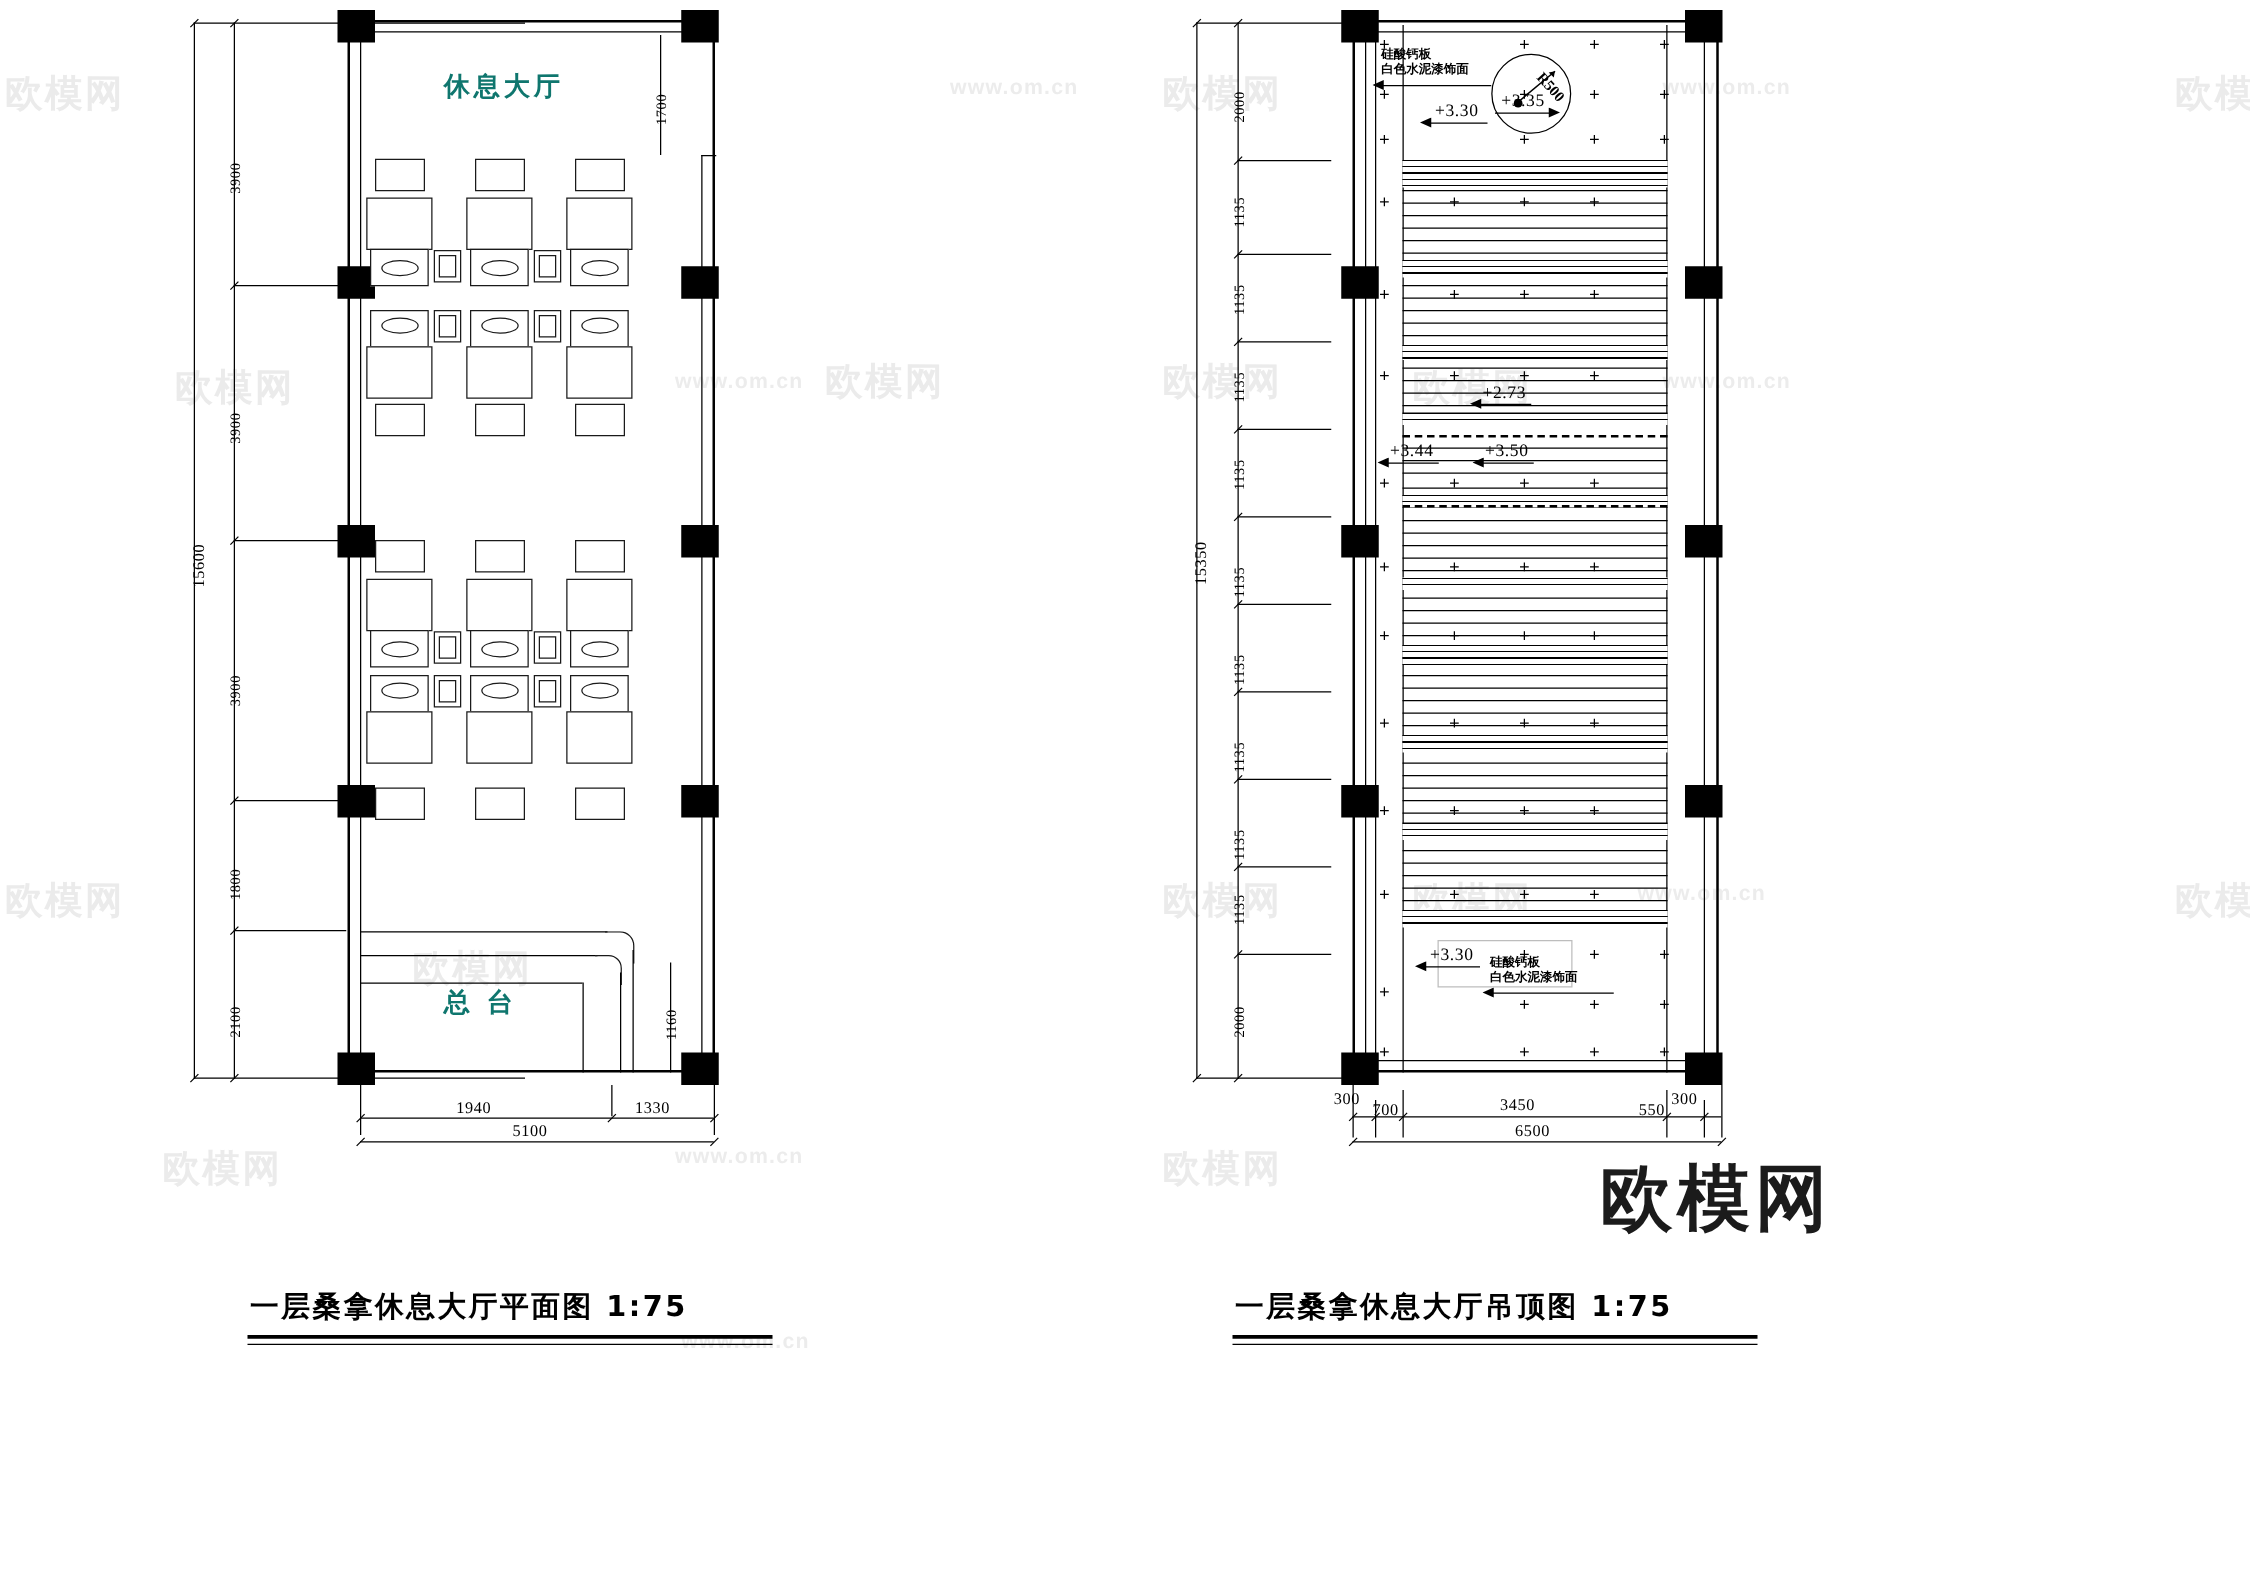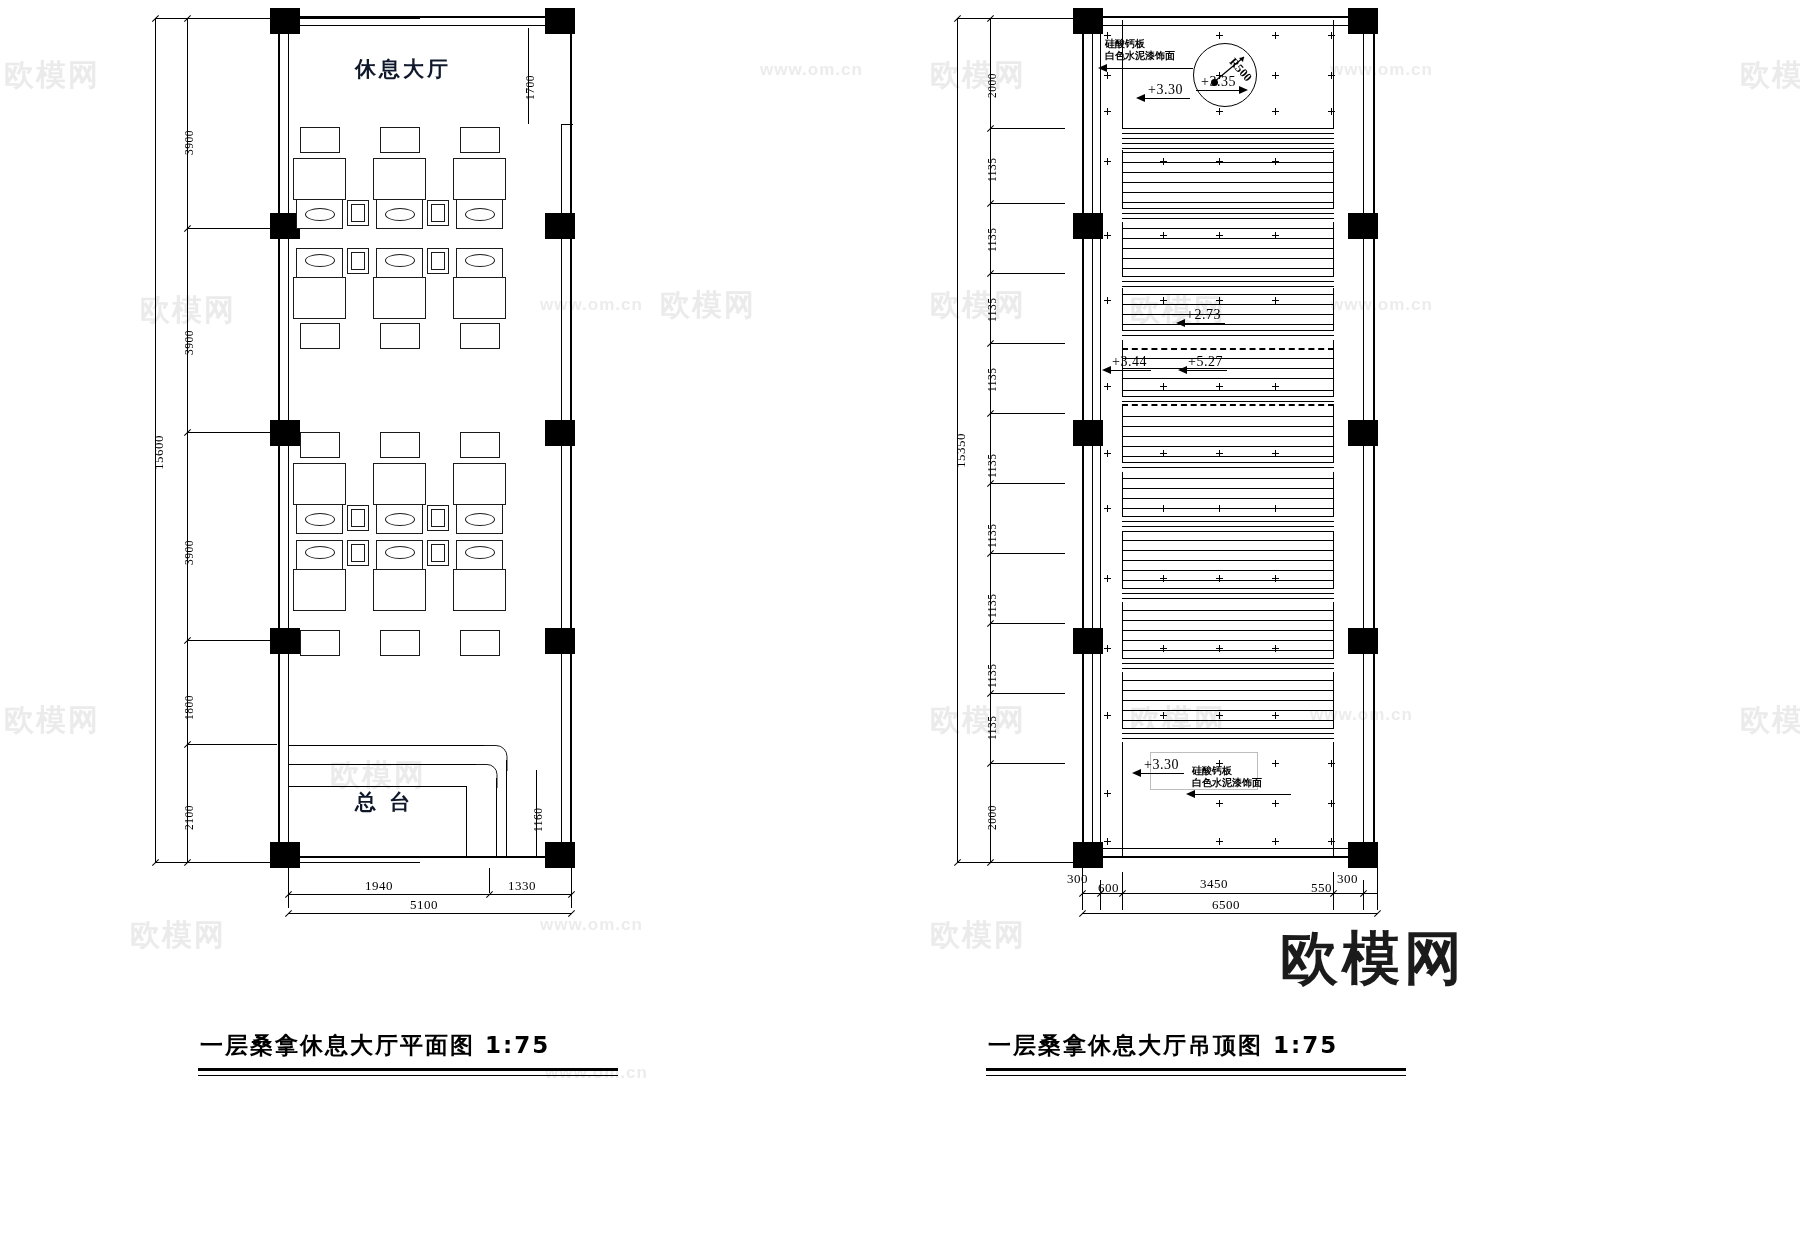--- a/index.html
+++ b/index.html
@@ -23,21 +23,21 @@
   .ell{position:absolute;border:1px solid #1a1a1a;border-radius:50%;box-sizing:border-box;background:#fff;}
 
   
   .dtxt{position:absolute;font-family:"Liberation Serif",serif;font-size:13px;
         letter-spacing:0.5px;white-space:nowrap;color:#000;}
   .dtxt.v{transform-origin:0 0;transform:rotate(-90deg);}
   .dtxt.sm{font-size:11.5px;}
 
   
   .rlabel{position:absolute;font-family:"DejaVu Sans",sans-serif;font-weight:bold;
-          font-size:21px;letter-spacing:3px;white-space:nowrap;color:#0f172a;}
+          font-size:21px;letter-spacing:3px;white-space:nowrap;color:#0f766e;}
 
   
   .note{position:absolute;font-family:"DejaVu Sans",sans-serif;font-weight:bold;
         font-size:10px;line-height:12px;white-space:nowrap;color:#000;letter-spacing:0px;}
   .elev{position:absolute;font-family:"Liberation Serif",serif;font-size:14px;
         white-space:nowrap;color:#000;letter-spacing:0.5px;}
   .rlbl{position:absolute;font-family:"Liberation Serif",serif;font-size:12px;
         white-space:nowrap;color:#000;transform-origin:0 0;}
 
   
@@ -477,21 +477,21 @@
     <svg style="position:absolute;left:1176px;top:319px;width:10px;height:9px;">
       <path d="M9 0 L0 4 L9 8 Z" fill="#000"></path>
     </svg>
 
     <div class="elev" style="left:1112px;top:354px;">+3.44</div>
     <div class="ln hl" style="left:1107px;top:370px;width:44px;"></div>
     <svg style="position:absolute;left:1102px;top:366px;width:10px;height:9px;">
       <path d="M9 0 L0 4 L9 8 Z" fill="#000"></path>
     </svg>
 
-    <div class="elev" style="left:1188px;top:354px;">+5.27</div>
+    <div class="elev" style="left:1188px;top:354px;">+3.50</div>
     <div class="ln hl" style="left:1183px;top:370px;width:44px;"></div>
     <svg style="position:absolute;left:1178px;top:366px;width:10px;height:9px;">
       <path d="M9 0 L0 4 L9 8 Z" fill="#000"></path>
     </svg>
 
     <div class="elev" style="left:1144px;top:757px;">+3.30</div>
     <div class="ln hl" style="left:1138px;top:773px;width:46px;"></div>
     <svg style="position:absolute;left:1132px;top:769px;width:10px;height:9px;">
       <path d="M9 0 L0 4 L9 8 Z" fill="#000"></path>
     </svg>
@@ -516,21 +516,21 @@
     <div class="ln hl" style="left:1082px;top:913px;width:295px;"></div>
     <div class="tick" style="left:1082px;top:889px;"></div>
     <div class="tick" style="left:1100px;top:889px;"></div>
     <div class="tick" style="left:1122px;top:889px;"></div>
     <div class="tick" style="left:1333px;top:889px;"></div>
     <div class="tick" style="left:1363px;top:889px;"></div>
     <div class="tick" style="left:1082px;top:909px;"></div>
     <div class="tick" style="left:1377px;top:909px;"></div>
 
     <div class="dtxt" style="left:1067px;top:871px;">300</div>
-    <div class="dtxt" style="left:1098px;top:880px;">600</div>
+    <div class="dtxt" style="left:1098px;top:880px;">700</div>
     <div class="dtxt" style="left:1200px;top:876px;">3450</div>
     <div class="dtxt" style="left:1311px;top:880px;">550</div>
     <div class="dtxt" style="left:1337px;top:871px;">300</div>
     <div class="dtxt" style="left:1212px;top:897px;">6500</div>
 
     <div class="title" style="left:988px;top:1030px;">一层桑拿休息大厅吊顶图  1:75</div>
     <div class="trule" style="left:986px;top:1068px;width:420px;height:3px;"></div>
     <div class="trule" style="left:986px;top:1075px;width:420px;height:1px;"></div>
   </div>
 

